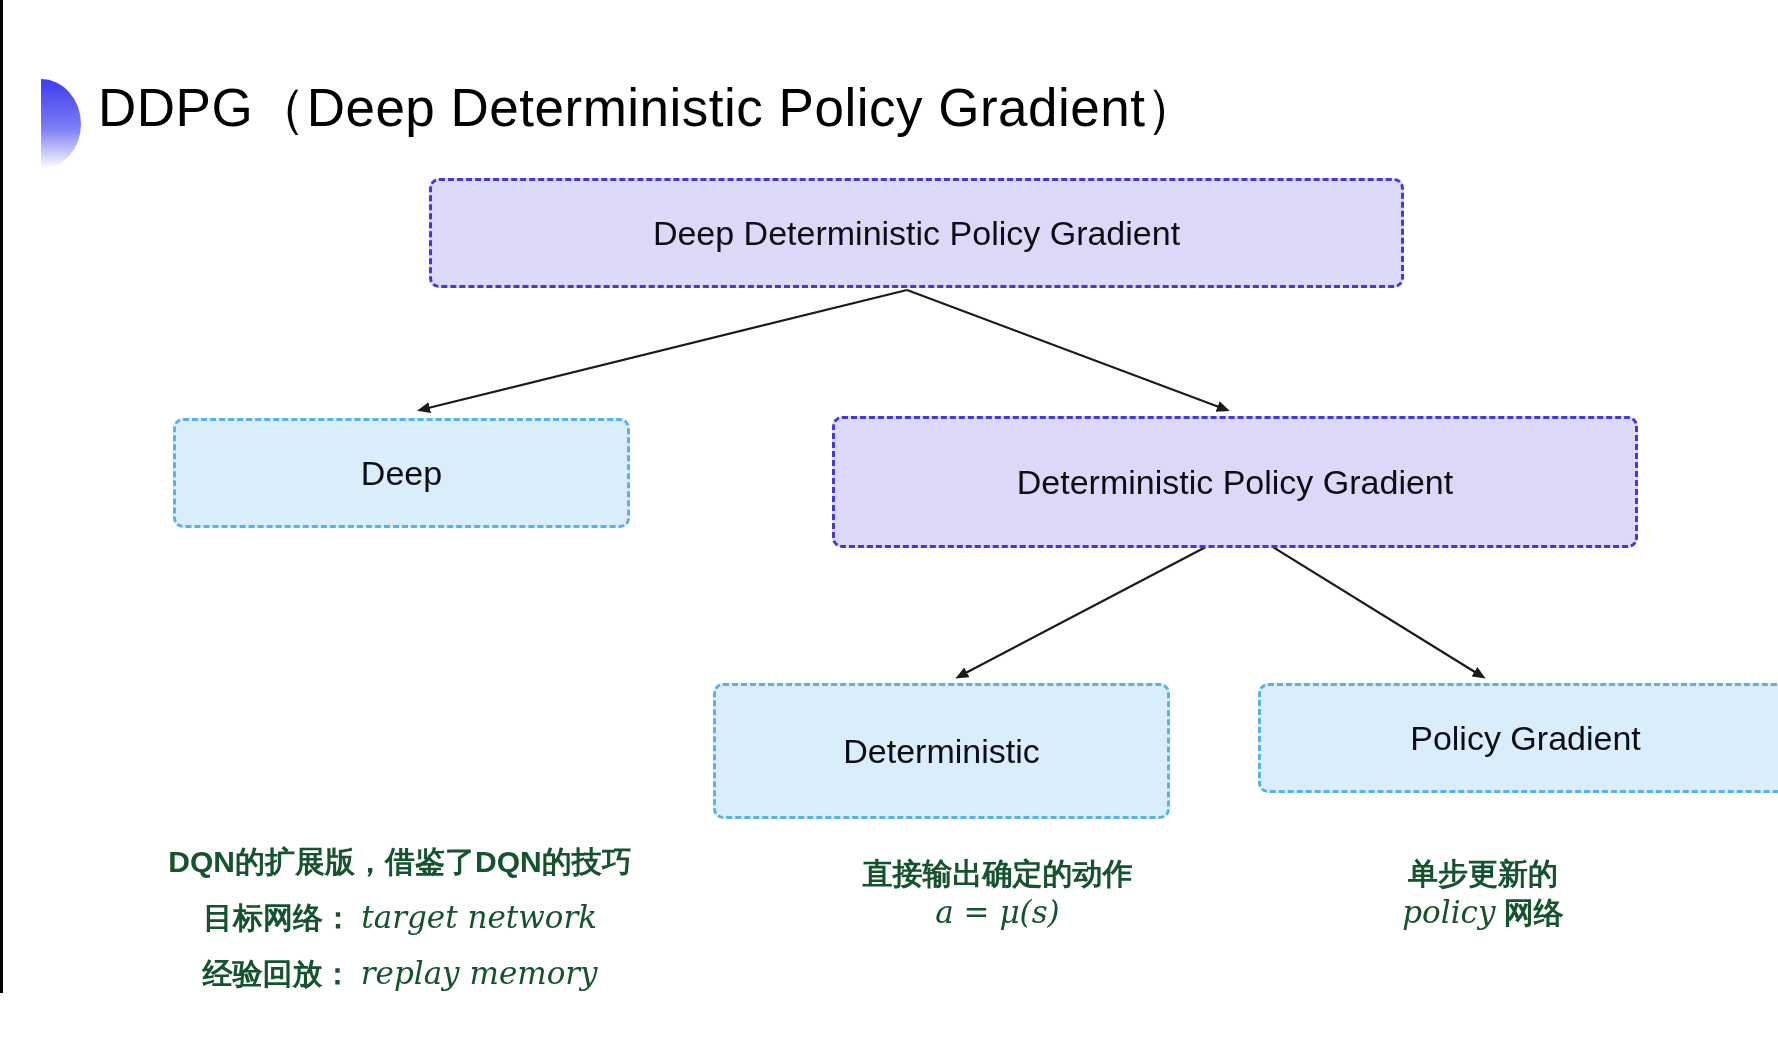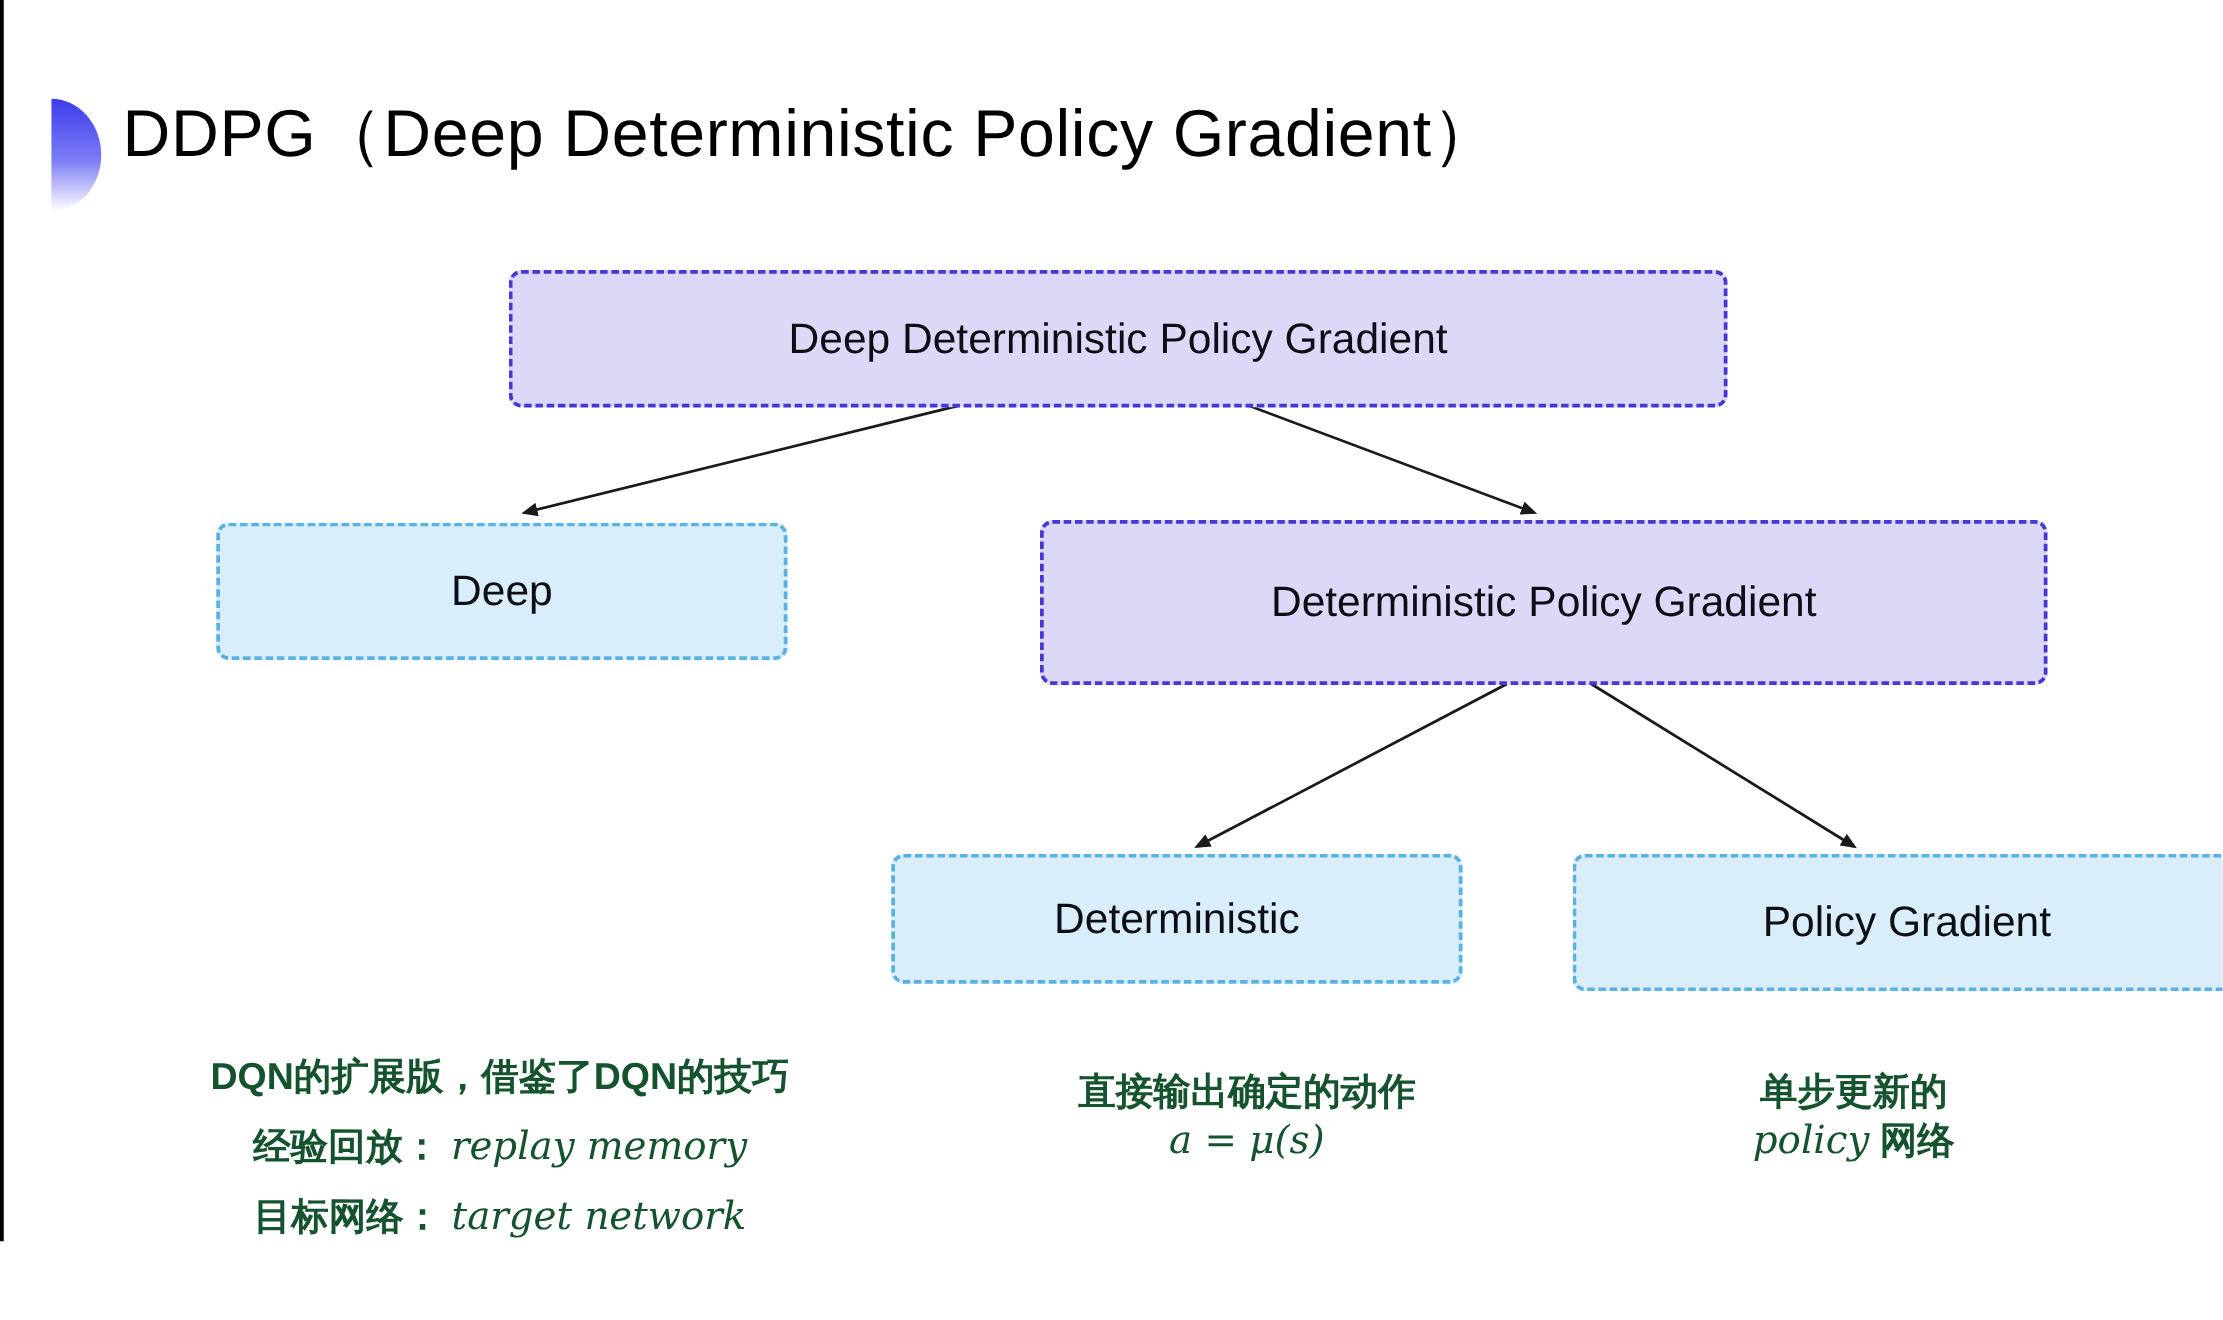--- a/index.html
+++ b/index.html
@@ -29,24 +29,24 @@
     border-radius:10px;
     border:3px dashed;
     font-size:34px;
     color:#0d0d14;
     box-sizing:border-box;
     text-align:center;
     white-space:nowrap;
   }
   .node.purple{background:#dcd8f8;border-color:#4438d6;}
   .node.cyan{background:#d9eefa;border-color:#58b2e3;}
-  .node-root{left:407px;top:178px;width:975px;height:110px;margin-top:38px;}
+  .node-root{left:429px;top:178px;width:975px;height:110px;}
   .node-deep{left:173px;top:418px;width:457px;height:110px;text-align:right;}
   .node-dpg{left:832px;top:416px;width:806px;height:132px;}
-  .node-det{left:713px;top:683px;width:457px;height:104px;}
+  .node-det{left:713px;top:683px;width:457px;height:136px;}
   .node-pg{left:1258px;top:683px;width:535px;height:110px;}
   .arrow-layer{
     position:absolute;left:0;top:0;width:1778px;height:1056px;
     pointer-events:none;
   }
   .annotation{
     position:absolute;
     display:flex;flex-direction:column;align-items:center;
     color:#14532d;
     font-size:30px;
@@ -111,26 +111,26 @@
   <span>Deterministic</span>
 </div>
 
 <div class="node cyan node-pg">
   <span>Policy Gradient</span>
 </div>
 
 <div class="annotation annot-left">
   <div class="row cn">DQN的扩展版，借鉴了DQN的技巧</div>
   <div class="row gap">
+    <span class="cn">目标网络：</span>
+    <span class="italic-serif">target network</span>
+  </div>
+  <div class="row gap">
     <span class="cn">经验回放：</span>
     <span class="italic-serif">replay memory</span>
-  </div>
-  <div class="row gap">
-    <span class="cn">目标网络：</span>
-    <span class="italic-serif">target network</span>
   </div>
 </div>
 
 <div class="annotation annot-mid">
   <div class="row cn">直接输出确定的动作</div>
   <div class="row italic-serif">a = μ(s)</div>
 </div>
 
 <div class="annotation annot-right">
   <div class="row cn">单步更新的</div>

